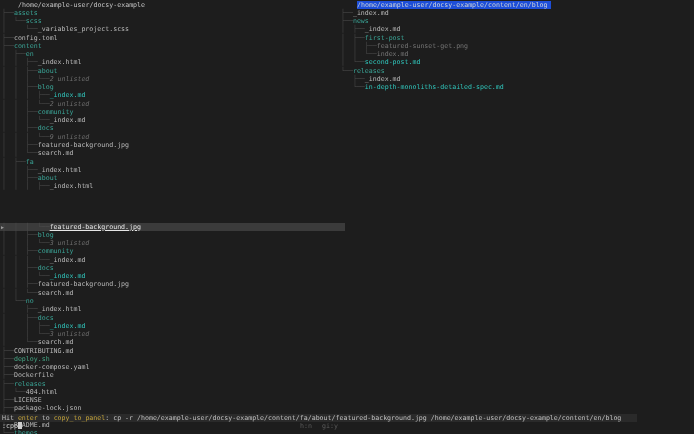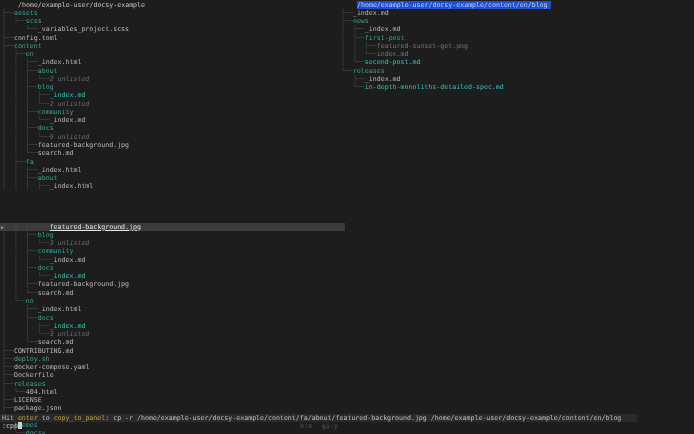--- a/index.html
+++ b/index.html
@@ -79,20 +79,21 @@
       <div class="row"><span class="prefix">│     │  ├──</span><span class="s-mod">_index.md</span></div>
       <div class="row"><span class="prefix">│     │  └──</span><span class="s-unlisted">3 unlisted</span></div>
       <div class="row"><span class="prefix">│     └──</span><span class="s-file">search.md</span></div>
       <div class="row"><span class="prefix">├──</span><span class="s-file">CONTRIBUTING.md</span></div>
       <div class="row"><span class="prefix">├──</span><span class="s-exec">deploy.sh</span></div>
       <div class="row"><span class="prefix">├──</span><span class="s-file">docker-compose.yaml</span></div>
       <div class="row"><span class="prefix">├──</span><span class="s-file">Dockerfile</span></div>
       <div class="row"><span class="prefix">├──</span><span class="s-dir">releases</span></div>
       <div class="row"><span class="prefix">│  └──</span><span class="s-file">404.html</span></div>
       <div class="row"><span class="prefix">├──</span><span class="s-file">LICENSE</span></div>
+      <div class="row"><span class="prefix">├──</span><span class="s-file">package-lock.json</span></div>
       <div class="row"><span class="prefix">├──</span><span class="s-file">package.json</span></div>
       <div class="row"><span class="prefix">├──</span><span class="s-file">README.md</span></div>
       <div class="row"><span class="prefix">└──</span><span class="s-dir">themes</span></div>
       <div class="row"><span class="prefix">   └──</span><span class="s-dir">docsy</span></div>
     </div>
 </div>
 
 <div id="right-pane" class="pane">
   <div class="title-row"><span id="right-title-bg">/home/example-user/docsy-example/content/en/blog</span></div>
   <div>

